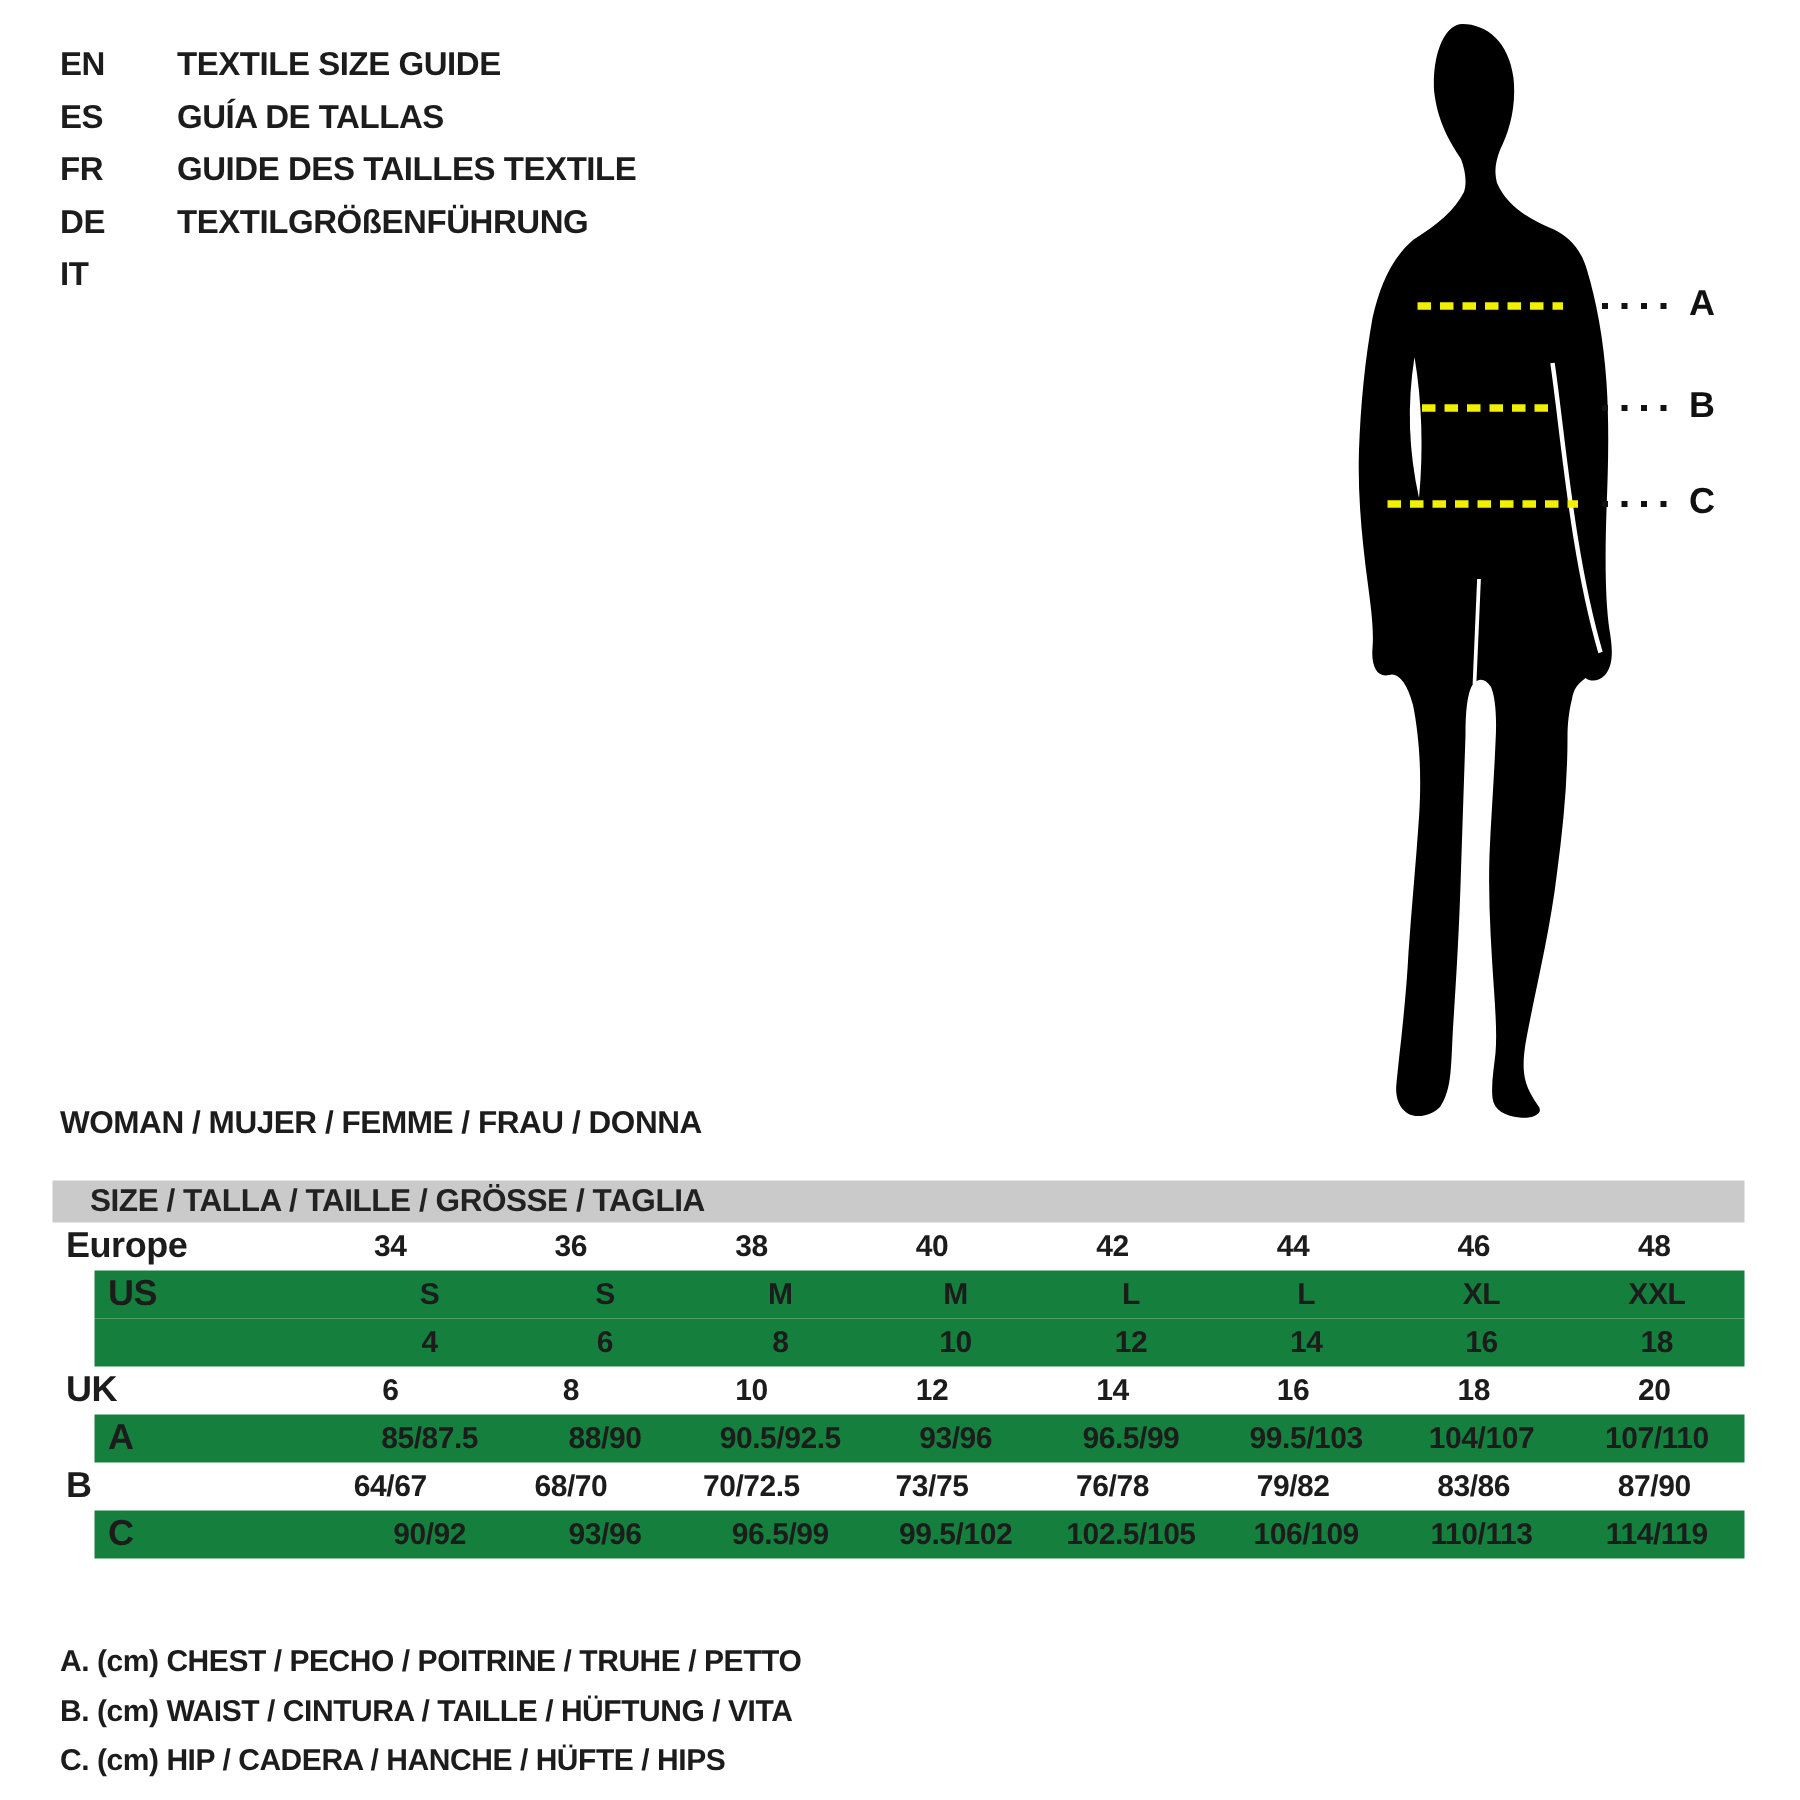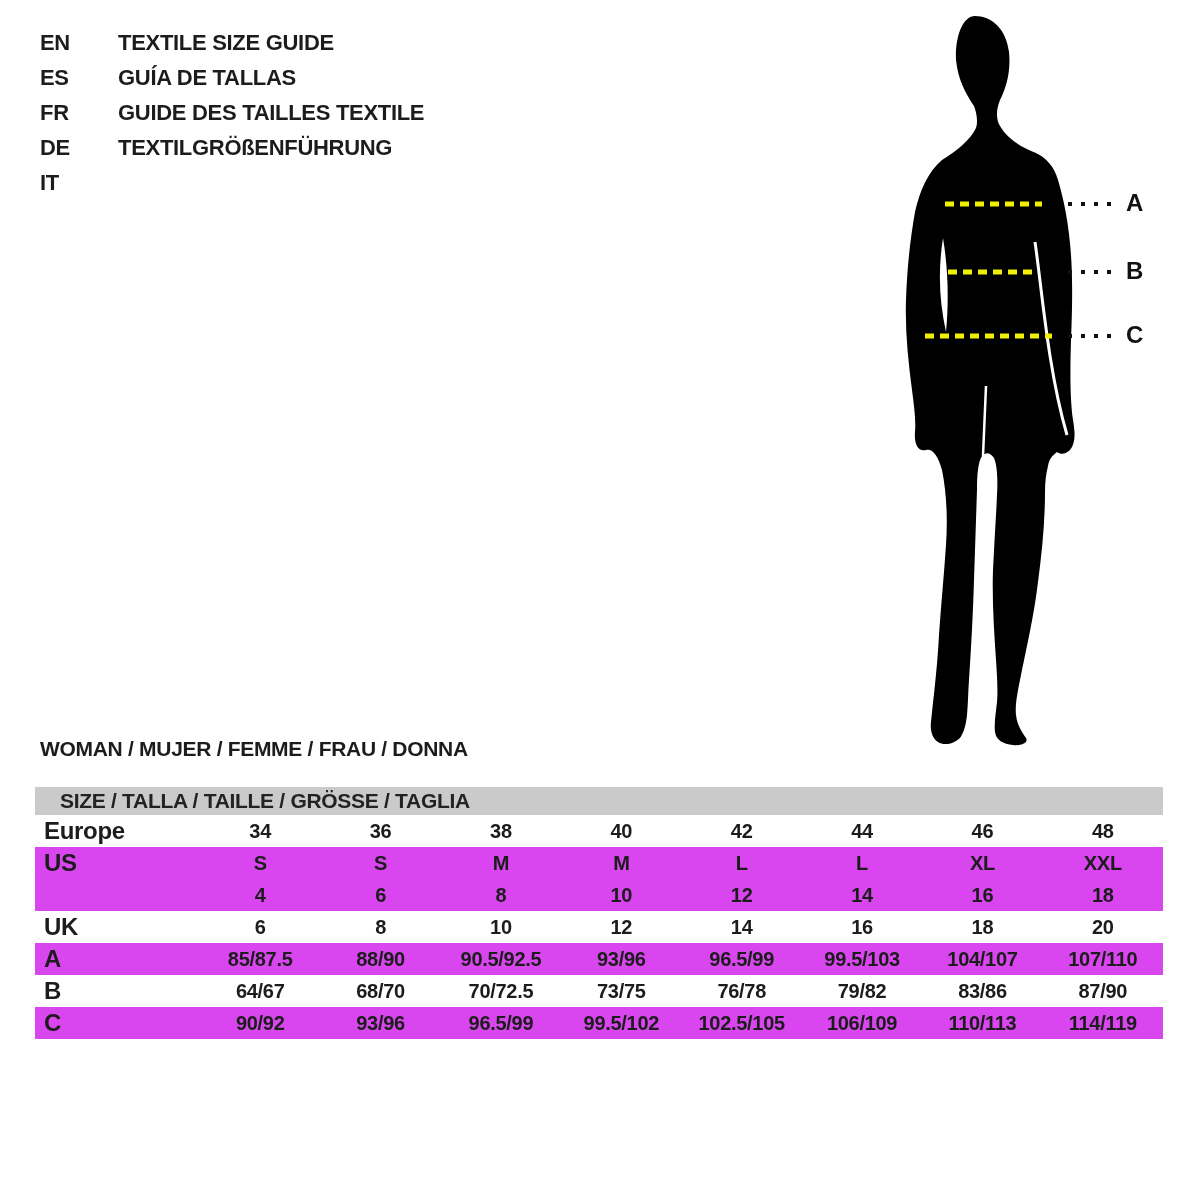--- a/index.html
+++ b/index.html
@@ -25,21 +25,21 @@
   
   .gender-line { position:absolute; left:40px; top:737px; font-weight:700;
     font-size:21px; letter-spacing:-0.3px; }
 
   
   .size-table { position:absolute; left:35px; top:787px; width:1128px; letter-spacing:-0.3px; }
   .thead { height:28px; line-height:28px; background:#cacaca; padding-left:25px;
     font-weight:700; font-size:21px; color:#222; }
   .trow { display:grid; grid-template-columns:165px repeat(8,1fr); height:32px;
     align-items:center; }
-  .trow.shade { background:#d946ef; }
+  .trow.shade { background:#15803d;margin-left:28px; }
   .tlabel { padding-left:9px; text-align:left; font-weight:700; font-size:24px; }
   .tcell { text-align:center; font-weight:700; font-size:20px; }
 
   
   .legend { position:absolute; left:40px; top:1092px; letter-spacing:-0.3px; }
   .legend-line { height:33px; line-height:33px; font-weight:700; font-size:20px;
     white-space:nowrap; }
 </style>
 </head>
 <body>
@@ -214,14 +214,19 @@
       <span class="tcell">93/96</span>
       <span class="tcell">96.5/99</span>
       <span class="tcell">99.5/102</span>
       <span class="tcell">102.5/105</span>
       <span class="tcell">106/109</span>
       <span class="tcell">110/113</span>
       <span class="tcell">114/119</span>
     </div>
   </div>
 
+  <div class="legend">
+    <div class="legend-line">A. (cm) CHEST / PECHO / POITRINE / TRUHE / PETTO</div>
+    <div class="legend-line">B. (cm) WAIST / CINTURA / TAILLE / HÜFTUNG / VITA</div>
+    <div class="legend-line">C. (cm) HIP / CADERA / HANCHE / HÜFTE / HIPS</div>
+  </div>
 
 </div>
 
 </body></html>

